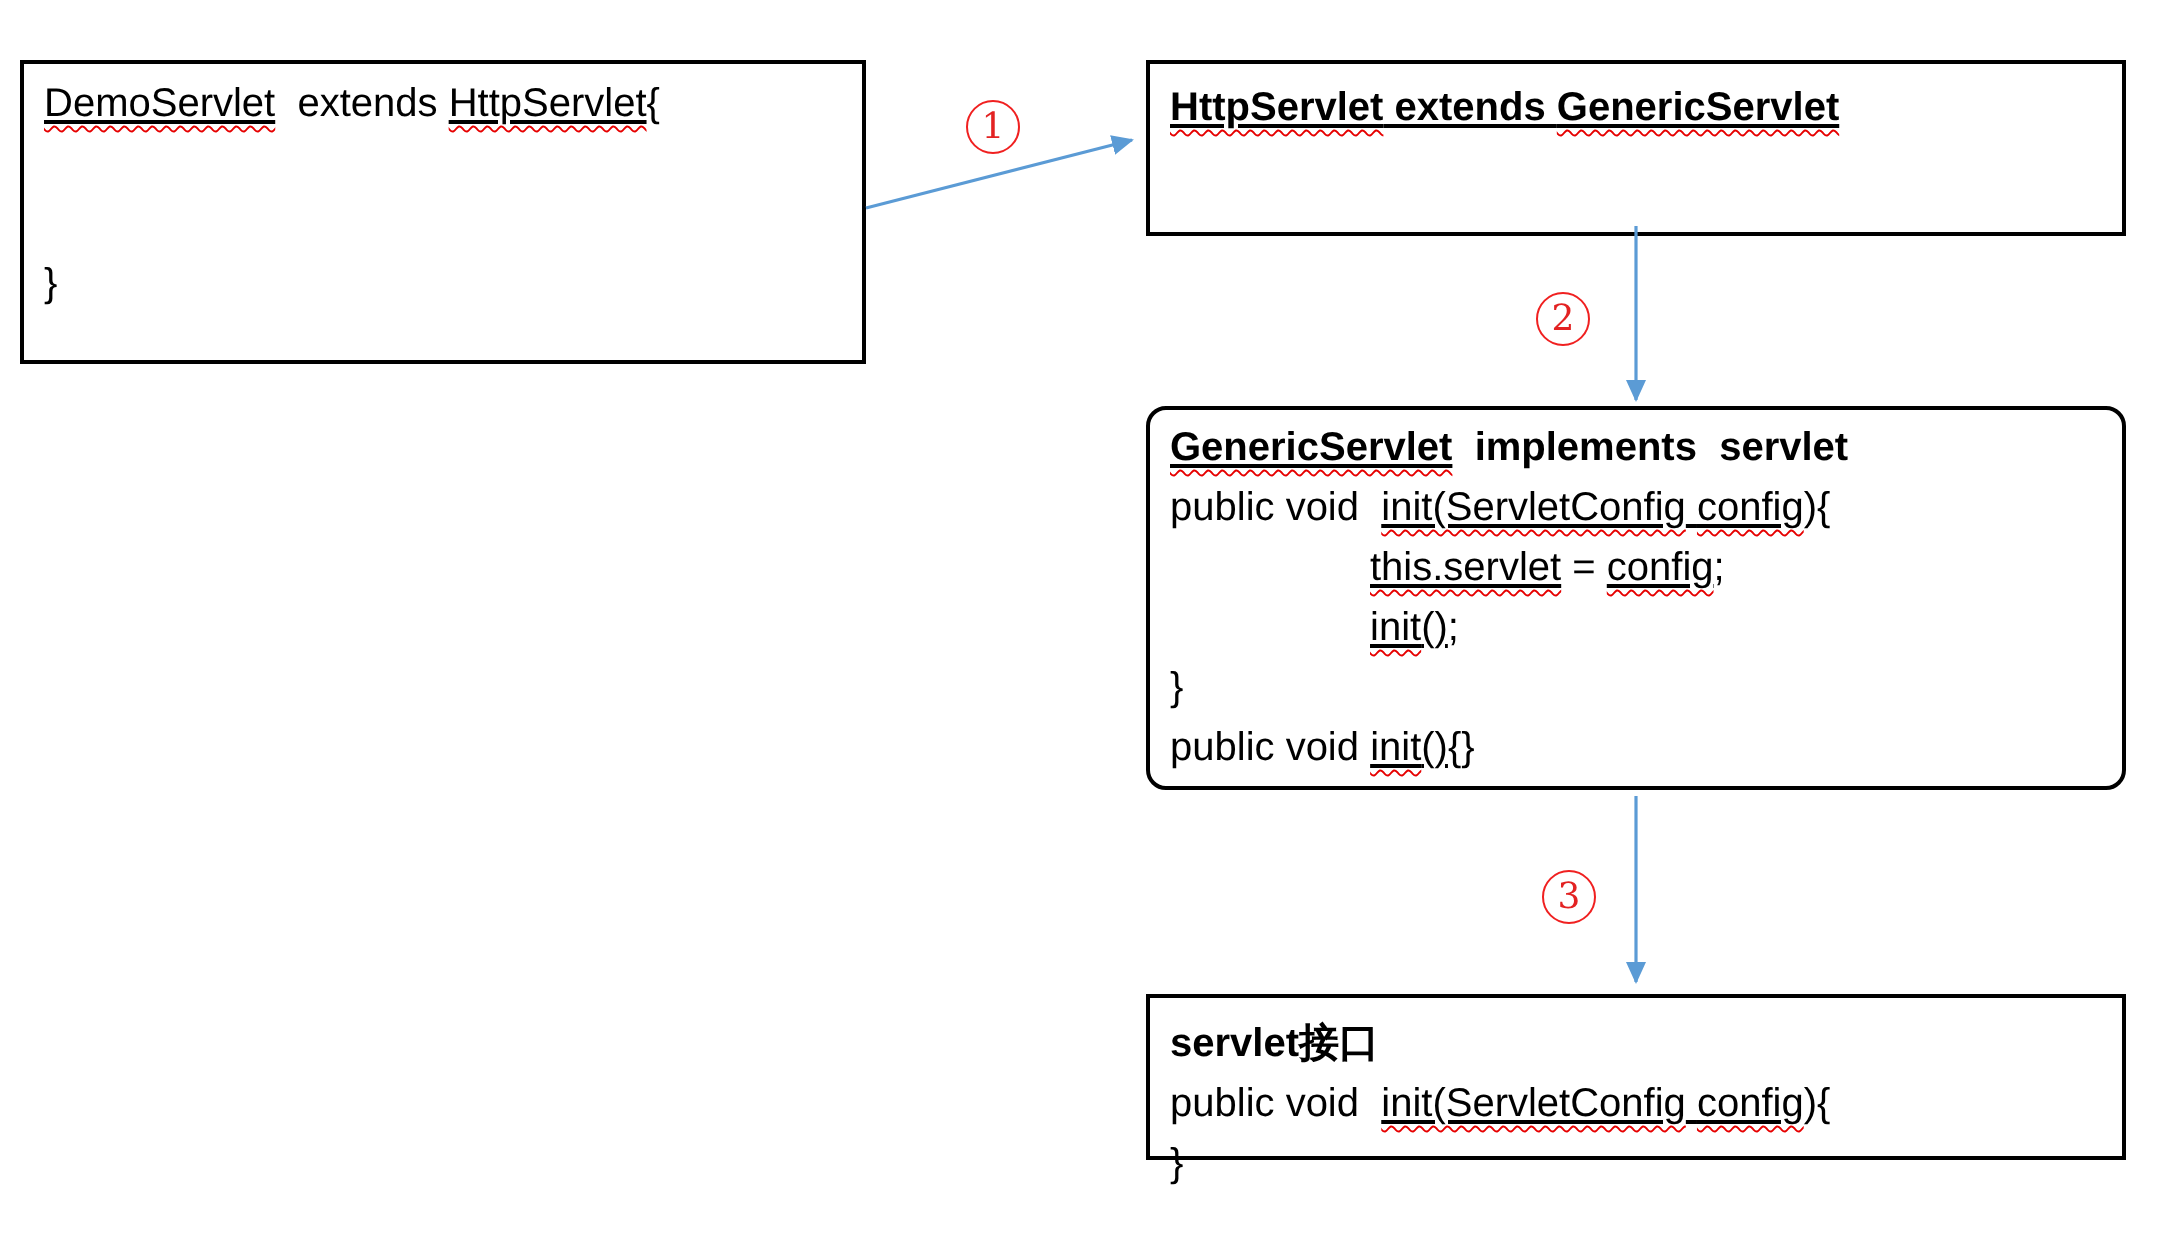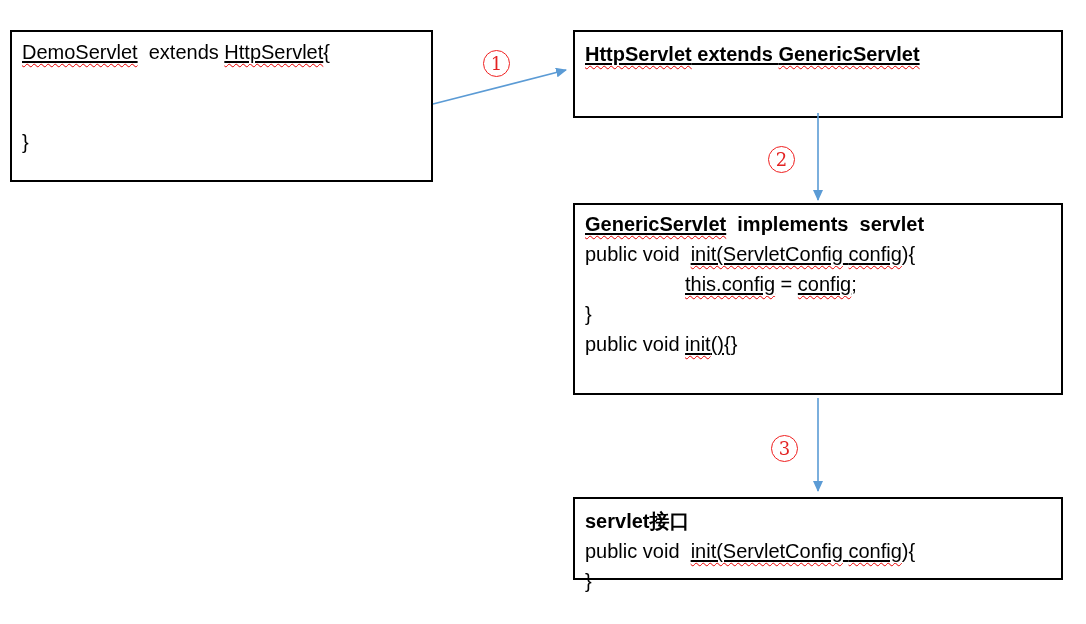--- a/index.html
+++ b/index.html
@@ -14,21 +14,21 @@
   .line{white-space:pre-wrap;min-height:30px;}
   .b{font-weight:bold;}
   
   .u{text-decoration:underline;text-decoration-thickness:1.5px;text-underline-offset:2px;}
   
   .sq{text-decoration:underline wavy #e60000;text-decoration-thickness:1px;text-underline-offset:4px;text-align:center;}
   .indent{padding-left:100px;}
   .cjk{font-family:"DejaVu Serif",serif;}
   #box-demo   {left:10px;  top:30px;  width:423px; height:152px;}
   #box-http   {left:573px; top:30px;  width:490px; height:88px; padding-top:7px;}
-  #box-generic{left:573px; top:203px; width:490px; height:192px; padding-top:4px;}
+  #box-generic{left:573px; top:203px; width:490px; height:192px; padding-top:4px;border-radius:10px;}
   #box-servlet{left:573px; top:497px; width:490px; height:83px; padding-top:7px;}
   .step{
     position:absolute;width:27px;height:27px;border-radius:50%;
     border:1.6px solid #f02020;color:#e32222;box-sizing:border-box;
     font-family:"DejaVu Serif",serif;font-size:18px;line-height:1;
     display:flex;align-items:center;justify-content:center;background:transparent;
   }
   #step-1{left:483px;top:50px;}
   #step-2{left:768px;top:146px;}
   #step-3{left:771px;top:435px;}
@@ -44,21 +44,22 @@
   <div class="line">}</div>
 </div>
 
 <div class="box" id="box-http">
   <div class="line b"><span class="u"><span class="sq">HttpServlet</span><span> extends </span><span class="sq">GenericServlet</span></span></div>
 </div>
 
 <div class="box" id="box-generic">
   <div class="line b"><span class="u"><span class="sq">GenericServlet</span></span><span>  implements  servlet</span></div>
   <div class="line"><span>public void  </span><span class="u"><span class="sq">init(ServletConfig</span><span> </span><span class="sq">config</span></span><span>){</span></div>
-  <div class="line indent"><span class="u"><span class="sq">this.config</span></span><span> = </span><span class="u"><span class="sq">config</span></span><span>;</span></div>
+  <div class="line indent"><span class="u"><span class="sq">this.servlet</span></span><span> = </span><span class="u"><span class="sq">config</span></span><span>;</span></div>
+  <div class="line indent"><span class="u"><span class="sq">init</span><span>()</span></span><span>;</span></div>
   <div class="line">}</div>
   <div class="line"><span>public void </span><span class="u"><span class="sq">init</span><span>()</span></span><span>{}</span></div>
 </div>
 
 <div class="box" id="box-servlet">
   <div class="line b"><span>servlet</span><span class="cjk">接口</span></div>
   <div class="line"><span>public void  </span><span class="u"><span class="sq">init(ServletConfig</span><span> </span><span class="sq">config</span></span><span>){</span></div>
   <div class="line">}</div>
 </div>
 

